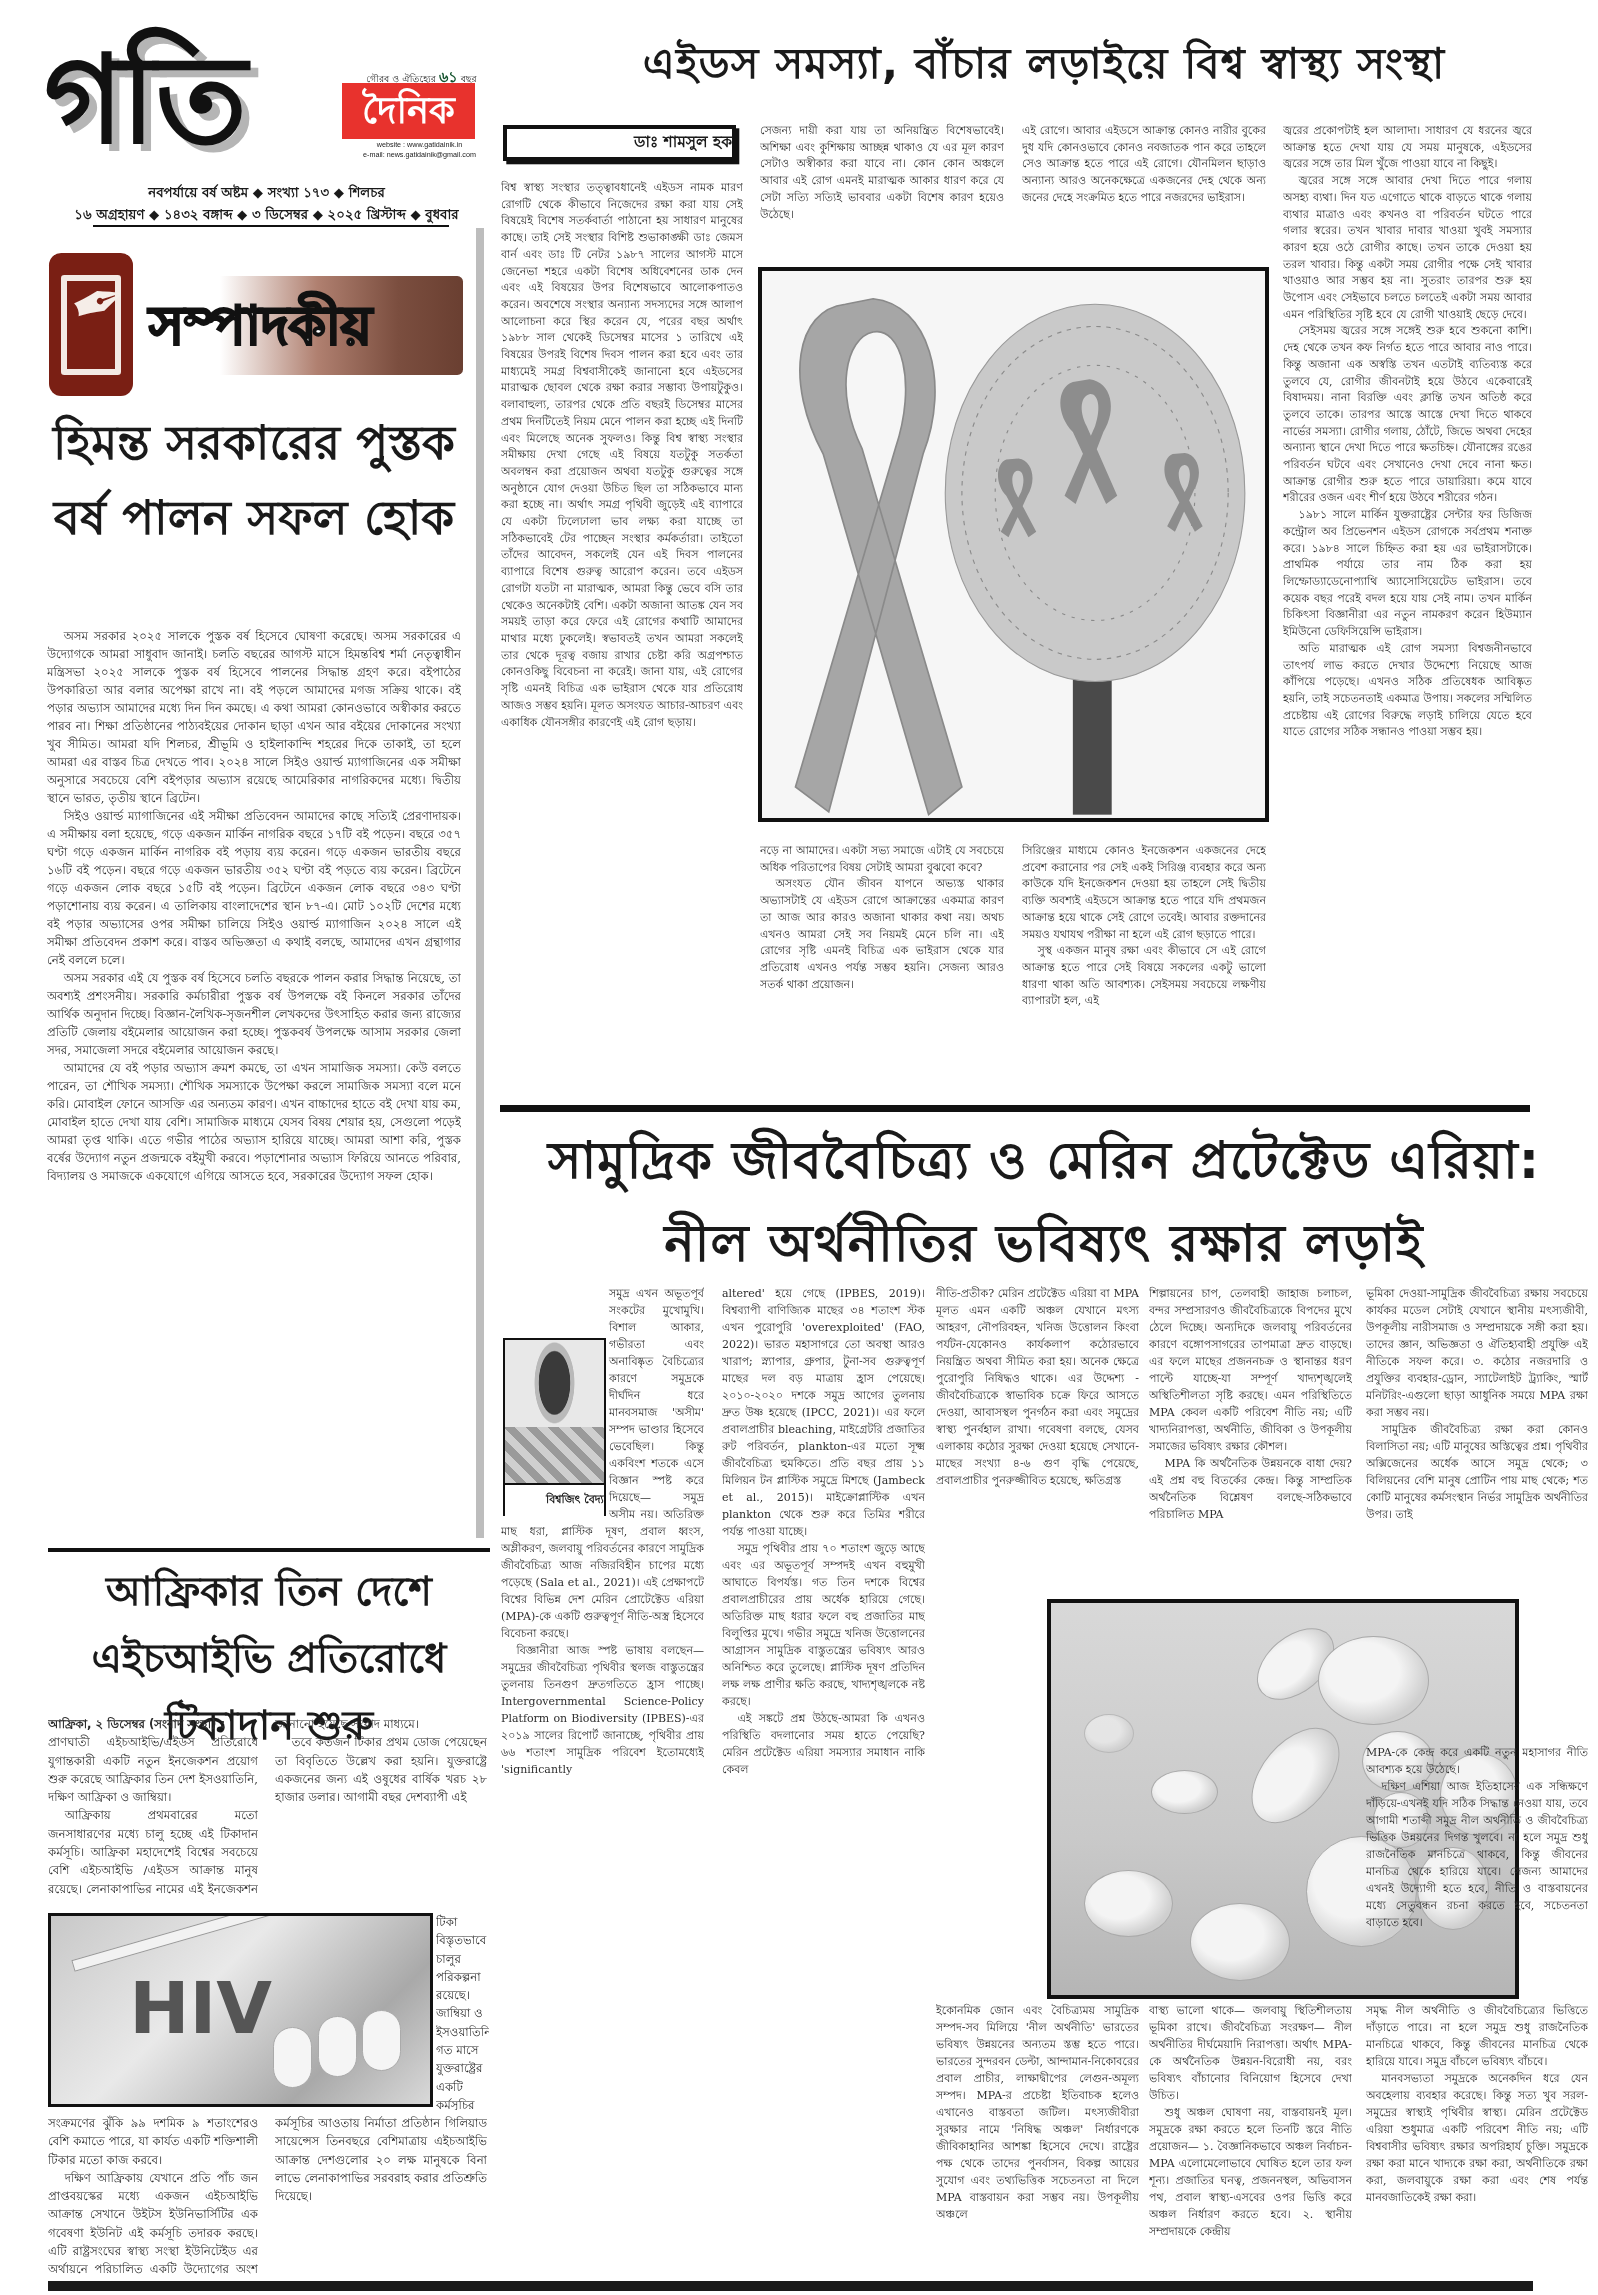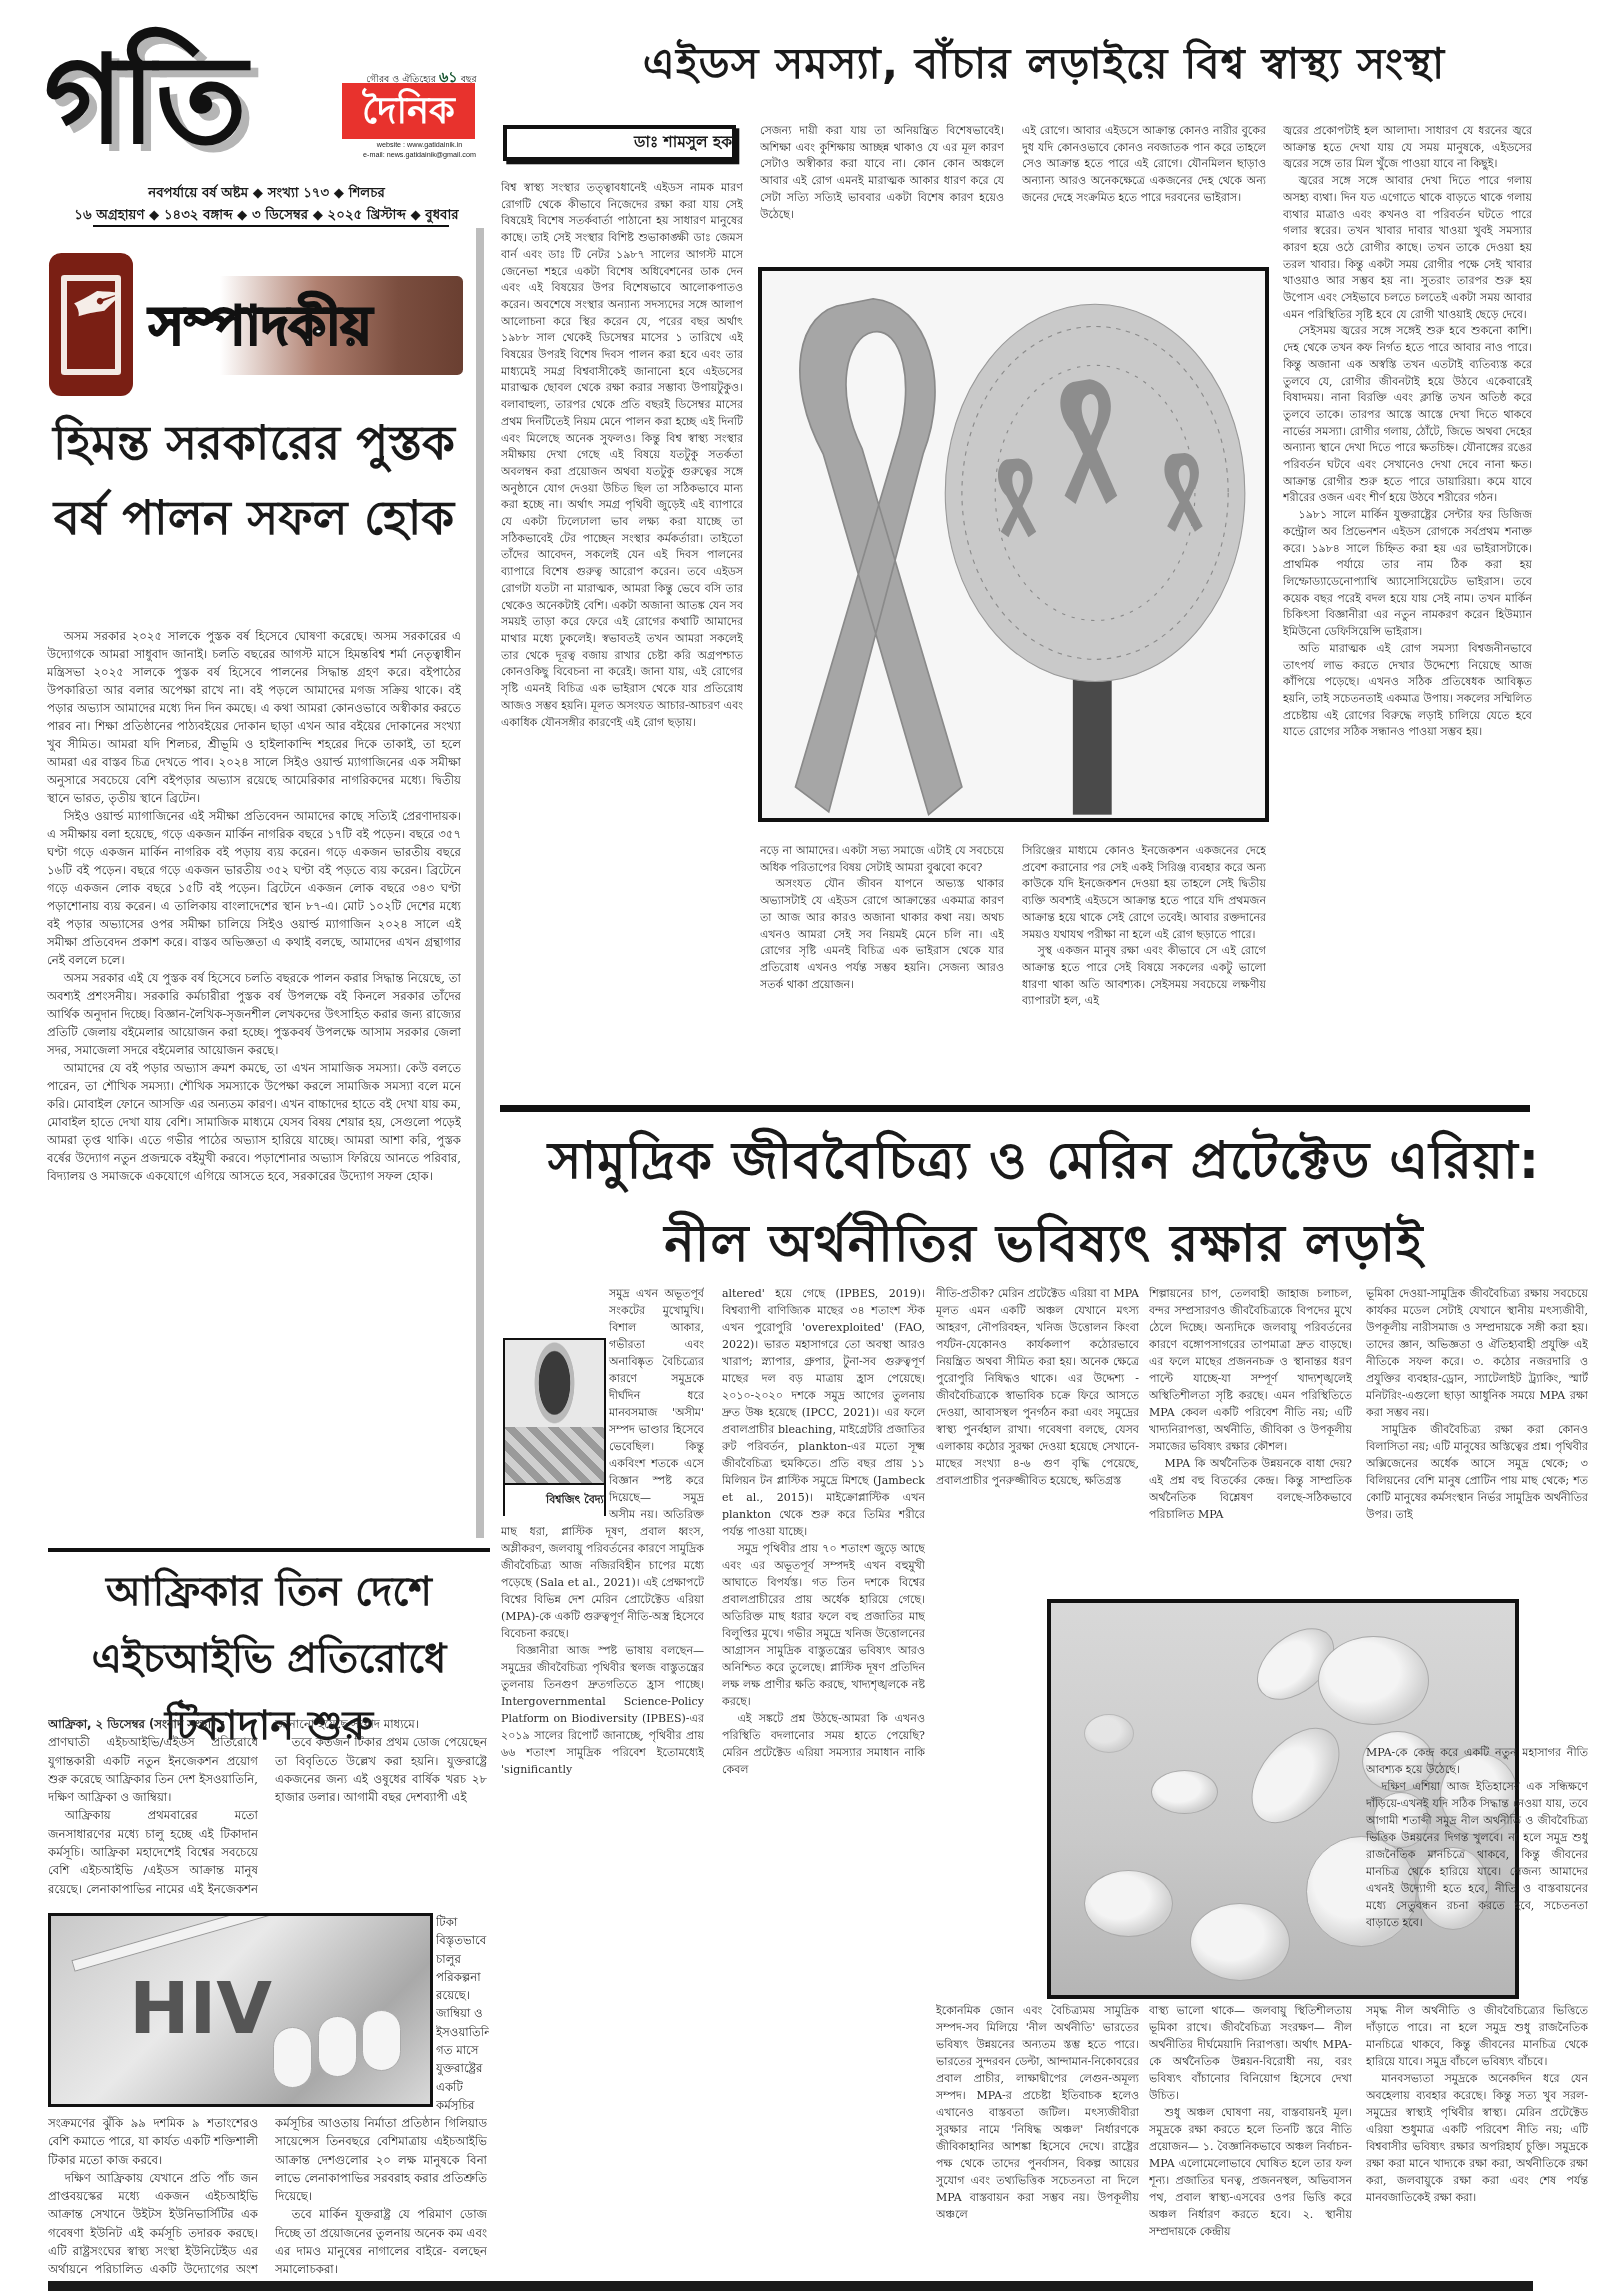--- a/index.html
+++ b/index.html
@@ -141,31 +141,30 @@
     <div class="pill" style="left:311px;top:94px;"></div>
   </div>
 </div>
 <div class="abs hiv-col3">টিকা বিস্তৃতভাবে চালুর পরিকল্পনা রয়েছে। জাম্বিয়া ও ইসওয়াতিনি গত মাসে যুক্তরাষ্ট্রের একটি কর্মসূচির অংশ হিসেবে ২ হাজার ডোজ টিকা পেয়েছে এবং সোমবার বিশ্ব এইডস দিবসে ওষুধটি চালু করা হয়েছে। এই</div>
 <div class="abs hiv-body hiv-col4">
   <div>সংক্রমণের ঝুঁকি ৯৯ দশমিক ৯ শতাংশেরও বেশি কমাতে পারে, যা কার্যত একটি শক্তিশালী টিকার মতো কাজ করবে।</div>
   <p>দক্ষিণ আফ্রিকায় যেখানে প্রতি পাঁচ জন প্রাপ্তবয়স্কের মধ্যে একজন এইচআইভি আক্রান্ত সেখানে উইটস ইউনিভার্সিটির এক গবেষণা ইউনিট এই কর্মসূচি তদারক করছে। এটি রাষ্ট্রসংঘের স্বাস্থ্য সংস্থা ইউনিটেইড এর অর্থায়নে পরিচালিত একটি উদ্যোগের অংশ বলে</p>
 </div>
 <div class="abs hiv-body hiv-col5">
   <div>কর্মসূচির আওতায় নির্মাতা প্রতিষ্ঠান গিলিয়াড সায়েন্সেস তিনবছরে বেশিমাত্রায় এইচআইভি আক্রান্ত দেশগুলোর ২০ লক্ষ মানুষকে বিনা লাভে লেনাকাপাভির সরবরাহ করার প্রতিশ্রুতি দিয়েছে।</div>
-  <p>তবে মার্কিন যুক্তরাষ্ট্র যে পরিমাণ ডোজ দিচ্ছে তা প্রয়োজনের তুলনায় অনেক কম এবং এর দামও মানুষের নাগালের বাইরে- বলছেন সমালোচকরা।</p>
 </div>
 <div class="abs bottom-rule-left"></div>
 
 <div class="abs aids-title">এইডস সমস্যা, বাঁচার লড়াইয়ে বিশ্ব স্বাস্থ্য সংস্থা</div>
 <div class="abs author-box">ডাঃ শামসুল হক</div>
 <div class="abs aids-col aids-c1">
   <div>বিশ্ব স্বাস্থ্য সংস্থার তত্ত্বাবধানেই এইডস নামক মারণ রোগটি থেকে কীভাবে নিজেদের রক্ষা করা যায় সেই বিষয়েই বিশেষ সতর্কবার্তা পাঠানো হয় সাধারণ মানুষের কাছে। তাই সেই সংস্থার বিশিষ্ট শুভাকাঙ্ক্ষী ডাঃ জেমস বার্ন এবং ডাঃ টি নেটর ১৯৮৭ সালের আগস্ট মাসে জেনেভা শহরে একটা বিশেষ অধিবেশনের ডাক দেন এবং এই বিষয়ের উপর বিশেষভাবে আলোকপাতও করেন। অবশেষে সংস্থার অন্যান্য সদস্যদের সঙ্গে আলাপ আলোচনা করে স্থির করেন যে, পরের বছর অর্থাৎ ১৯৮৮ সাল থেকেই ডিসেম্বর মাসের ১ তারিখে এই বিষয়ের উপরই বিশেষ দিবস পালন করা হবে এবং তার মাধ্যমেই সমগ্র বিশ্ববাসীকেই জানানো হবে এইডসের মারাত্মক ছোবল থেকে রক্ষা করার সম্ভাব্য উপায়টুকুও। বলাবাহুল্য, তারপর থেকে প্রতি বছরই ডিসেম্বর মাসের প্রথম দিনটিতেই নিয়ম মেনে পালন করা হচ্ছে এই দিনটি এবং মিলেছে অনেক সুফলও। কিন্তু বিশ্ব স্বাস্থ্য সংস্থার সমীক্ষায় দেখা গেছে এই বিষয়ে যতটুকু সতর্কতা অবলম্বন করা প্রয়োজন অথবা যতটুকু গুরুত্বের সঙ্গে অনুষ্ঠানে যোগ দেওয়া উচিত ছিল তা সঠিকভাবে মান্য করা হচ্ছে না। অর্থাৎ সমগ্র পৃথিবী জুড়েই এই ব্যাপারে যে একটা ঢিলেঢালা ভাব লক্ষ্য করা যাচ্ছে তা সঠিকভাবেই টের পাচ্ছেন সংস্থার কর্মকর্তারা। তাইতো তাঁদের আবেদন, সকলেই যেন এই দিবস পালনের ব্যাপারে বিশেষ গুরুত্ব আরোপ করেন। তবে এইডস রোগটা যতটা না মারাত্মক, আমরা কিন্তু ভেবে বসি তার থেকেও অনেকটাই বেশি। একটা অজানা আতঙ্ক যেন সব সময়ই তাড়া করে ফেরে এই রোগের কথাটি আমাদের মাথার মধ্যে ঢুকলেই। স্বভাবতই তখন আমরা সকলেই তার থেকে দূরত্ব বজায় রাখার চেষ্টা করি অগ্রপশ্চাত কোনওকিছু বিবেচনা না করেই। জানা যায়, এই রোগের সৃষ্টি এমনই বিচিত্র এক ভাইরাস থেকে যার প্রতিরোধ আজও সম্ভব হয়নি। মূলত অসংযত আচার-আচরণ এবং একাধিক যৌনসঙ্গীর কারণেই এই রোগ ছড়ায়।</div>
 </div>
 <div class="abs aids-col aids-c2">সেজন্য দায়ী করা যায় তা অনিয়ন্ত্রিত বিশেষভাবেই। অশিক্ষা এবং কুশিক্ষায় আচ্ছন্ন থাকাও যে এর মূল কারণ সেটাও অস্বীকার করা যাবে না। কোন কোন অঞ্চলে আবার এই রোগ এমনই মারাত্মক আকার ধারণ করে যে সেটা সত্যি সত্যিই ভাববার একটা বিশেষ কারণ হয়েও উঠেছে।</div>
-<div class="abs aids-col aids-c3">এই রোগে। আবার এইডসে আক্রান্ত কোনও নারীর বুকের দুধ যদি কোনওভাবে কোনও নবজাতক পান করে তাহলে সেও আক্রান্ত হতে পারে এই রোগে। যৌনমিলন ছাড়াও অন্যান্য আরও অনেকক্ষেত্রে একজনের দেহ থেকে অন্য জনের দেহে সংক্রমিত হতে পারে দরবনের ভাইরাস।</div>
+<div class="abs aids-col aids-c3">এই রোগে। আবার এইডসে আক্রান্ত কোনও নারীর বুকের দুধ যদি কোনওভাবে কোনও নবজাতক পান করে তাহলে সেও আক্রান্ত হতে পারে এই রোগে। যৌনমিলন ছাড়াও অন্যান্য আরও অনেকক্ষেত্রে একজনের দেহ থেকে অন্য জনের দেহে সংক্রমিত হতে পারে নজরদের ভাইরাস।</div>
 <div class="abs aids-col aids-c4">
   <div>জ্বরের প্রকোপটাই হল আলাদা। সাধারণ যে ধরনের জ্বরে আক্রান্ত হতে দেখা যায় যে সময় মানুষকে, এইডসের জ্বরের সঙ্গে তার মিল খুঁজে পাওয়া যাবে না কিছুই।</div>
   <p>জ্বরের সঙ্গে সঙ্গে আবার দেখা দিতে পারে গলায় অসহ্য ব্যথা। দিন যত এগোতে থাকে বাড়তে থাকে গলায় ব্যথার মাত্রাও এবং কখনও বা পরিবর্তন ঘটতে পারে গলার স্বরের। তখন খাবার দাবার খাওয়া খুবই সমস্যার কারণ হয়ে ওঠে রোগীর কাছে। তখন তাকে দেওয়া হয় তরল খাবার। কিন্তু একটা সময় রোগীর পক্ষে সেই খাবার খাওয়াও আর সম্ভব হয় না। সুতরাং তারপর শুরু হয় উপোস এবং সেইভাবে চলতে চলতেই একটা সময় আবার এমন পরিস্থিতির সৃষ্টি হবে যে রোগী খাওয়াই ছেড়ে দেবে।</p>
   <p>সেইসময় জ্বরের সঙ্গে সঙ্গেই শুরু হবে শুকনো কাশি। দেহ থেকে তখন কফ নির্গত হতে পারে আবার নাও পারে। কিন্তু অজানা এক অস্বস্তি তখন এতটাই ব্যতিব্যস্ত করে তুলবে যে, রোগীর জীবনটাই হয়ে উঠবে একেবারেই বিষাদময়। নানা বিরক্তি এবং ক্লান্তি তখন অতিষ্ঠ করে তুলবে তাকে। তারপর আস্তে আস্তে দেখা দিতে থাকবে নার্ভের সমস্যা। রোগীর গলায়, ঠোঁটে, জিভে অথবা দেহের অন্যান্য স্থানে দেখা দিতে পারে ক্ষতচিহ্ন। যৌনাঙ্গের রঙের পরিবর্তন ঘটবে এবং সেখানেও দেখা দেবে নানা ক্ষত। আক্রান্ত রোগীর শুরু হতে পারে ডায়ারিয়া। কমে যাবে শরীরের ওজন এবং শীর্ণ হয়ে উঠবে শরীরের গঠন।</p>
   <p>১৯৮১ সালে মার্কিন যুক্তরাষ্ট্রের সেন্টার ফর ডিজিজ কন্ট্রোল অব প্রিভেনশন এইডস রোগকে সর্বপ্রথম শনাক্ত করে। ১৯৮৪ সালে চিহ্নিত করা হয় এর ভাইরাসটাকে। প্রাথমিক পর্যায়ে তার নাম ঠিক করা হয় লিম্ফোড্যাডেনোপ্যাথি অ্যাসোসিয়েটেড ভাইরাস। তবে কয়েক বছর পরেই বদল হয়ে যায় সেই নাম। তখন মার্কিন চিকিৎসা বিজ্ঞানীরা এর নতুন নামকরণ করেন হিউম্যান ইমিউনো ডেফিসিয়েন্সি ভাইরাস।</p>
   <p>অতি মারাত্মক এই রোগ সমস্যা বিশ্বজনীনভাবে তাৎপর্য লাভ করতে দেখার উদ্দেশ্যে নিয়েছে আজ কাঁপিয়ে পড়েছে। এখনও সঠিক প্রতিষেধক আবিষ্কৃত হয়নি, তাই সচেতনতাই একমাত্র উপায়। সকলের সম্মিলিত প্রচেষ্টায় এই রোগের বিরুদ্ধে লড়াই চালিয়ে যেতে হবে যাতে রোগের সঠিক সন্ধানও পাওয়া সম্ভব হয়।</p>
 </div>
 <div class="abs aids-photo">
   <div class="inner">
     <svg width="503" height="547" viewBox="0 0 906 986">

